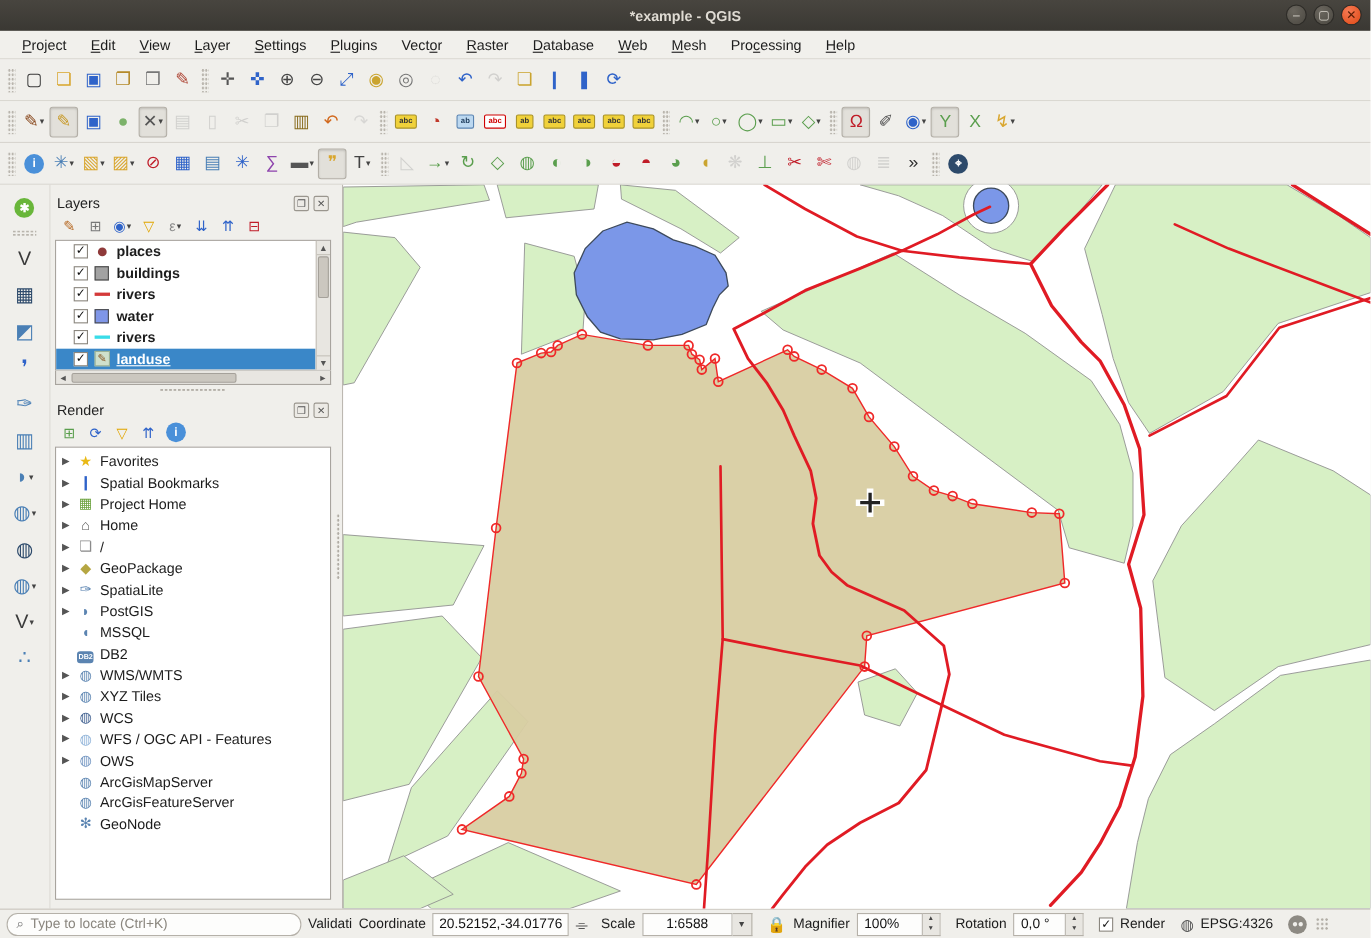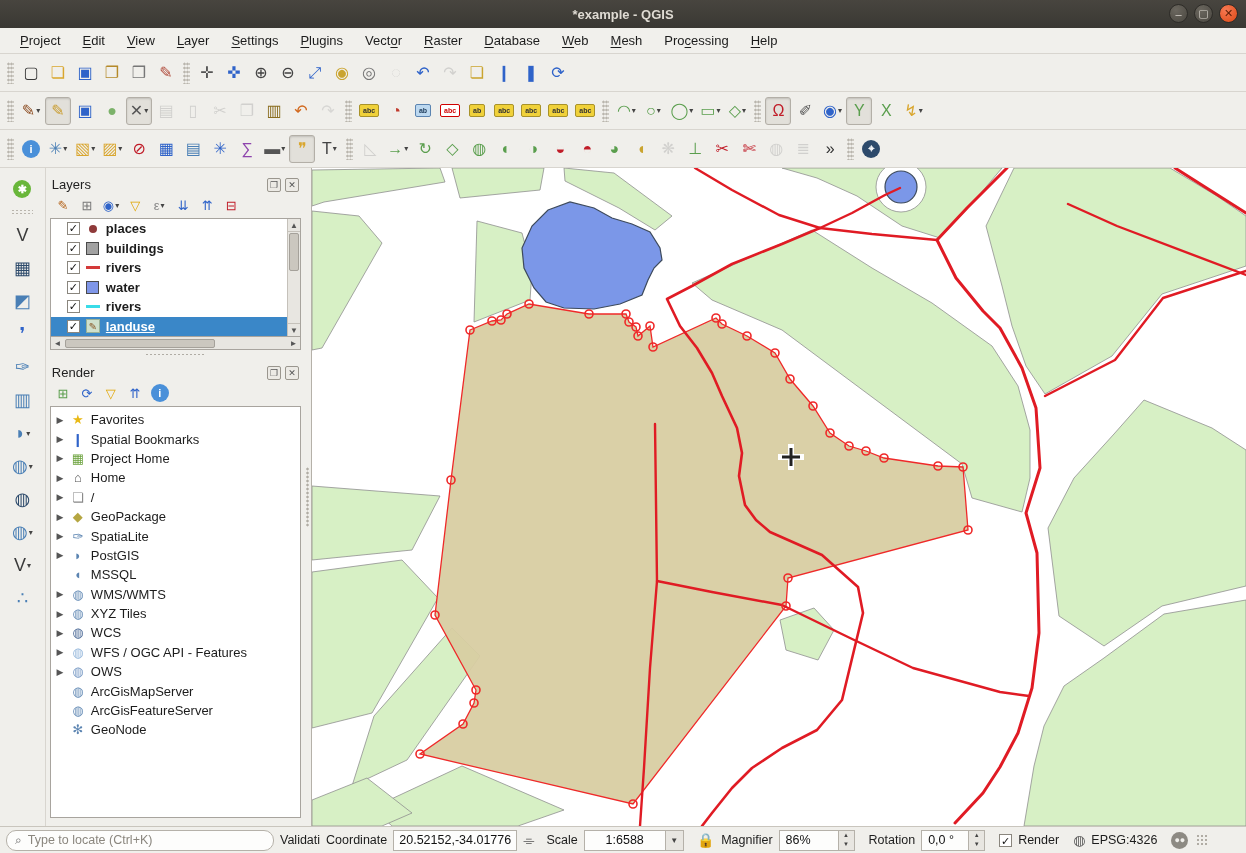--- a/index.html
+++ b/index.html
@@ -632,20 +632,25 @@
           </div>
           <div class="brow">
             <span class="caret">▶</span>
             <span class="bic" style="color: rgb(91, 132, 177);">◗</span>
             <span>PostGIS</span>
           </div>
           <div class="brow">
             <span class="caret"></span>
             <span class="bic" style="color: rgb(91, 132, 177);">◖</span>
             <span>MSSQL</span>
+          </div>
+          <div class="brow">
+            <span class="caret"></span>
+            <span class="bic"><span class="db2chip">DB2</span></span>
+            <span>DB2</span>
           </div>
           <div class="brow">
             <span class="caret">▶</span>
             <span class="bic" style="color: rgb(91, 132, 177);">◍</span>
             <span>WMS/WMTS</span>
           </div>
           <div class="brow">
             <span class="caret">▶</span>
             <span class="bic" style="color: rgb(91, 132, 177);">◍</span>
             <span>XYZ Tiles</span>
@@ -772,21 +777,21 @@
     <div class="sb-field" style="width:124px">20.52152,-34.01776</div>
     <span class="sb-icon">⌯</span>
     <span class="sb-label" style="margin-left:6px">Scale</span>
     <div class="sb-combo">
       <div class="sb-field" style="width:82px">1:6588</div>
       <div class="ddbtn">▼</div>
     </div>
     <span class="sb-icon" style="margin-left:8px">🔒</span>
     <span class="sb-label">Magnifier</span>
     <div class="sb-combo">
-      <div class="sb-field" style="width:60px;justify-content:flex-start">86%</div>
+      <div class="sb-field" style="width:60px;justify-content:flex-start">100%</div>
       <div class="spin">
           <i>▲</i>
           <i>▼</i>
         </div>
     </div>
     <span class="sb-label" style="margin-left:8px">Rotation</span>
     <div class="sb-combo">
       <div class="sb-field" style="width:48px;justify-content:flex-start">0,0 °</div>
       <div class="spin">
           <i>▲</i>

